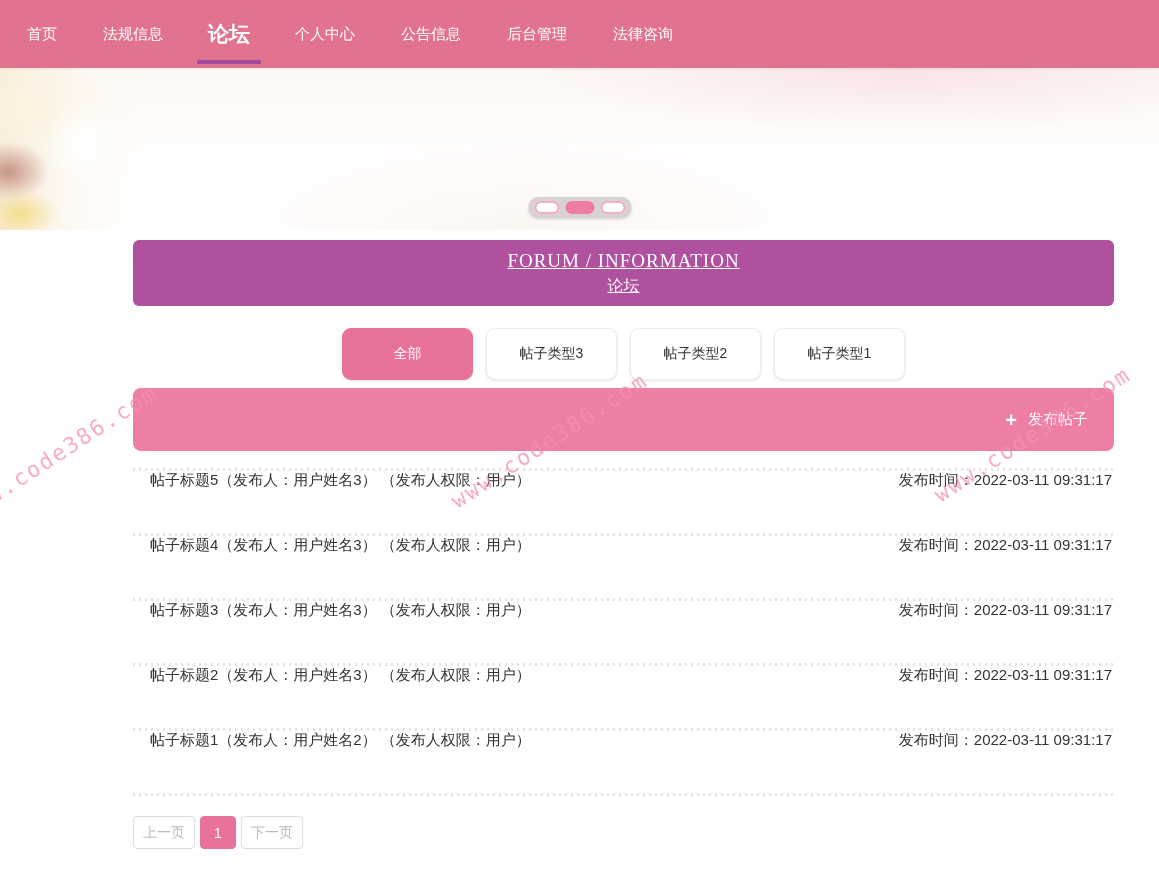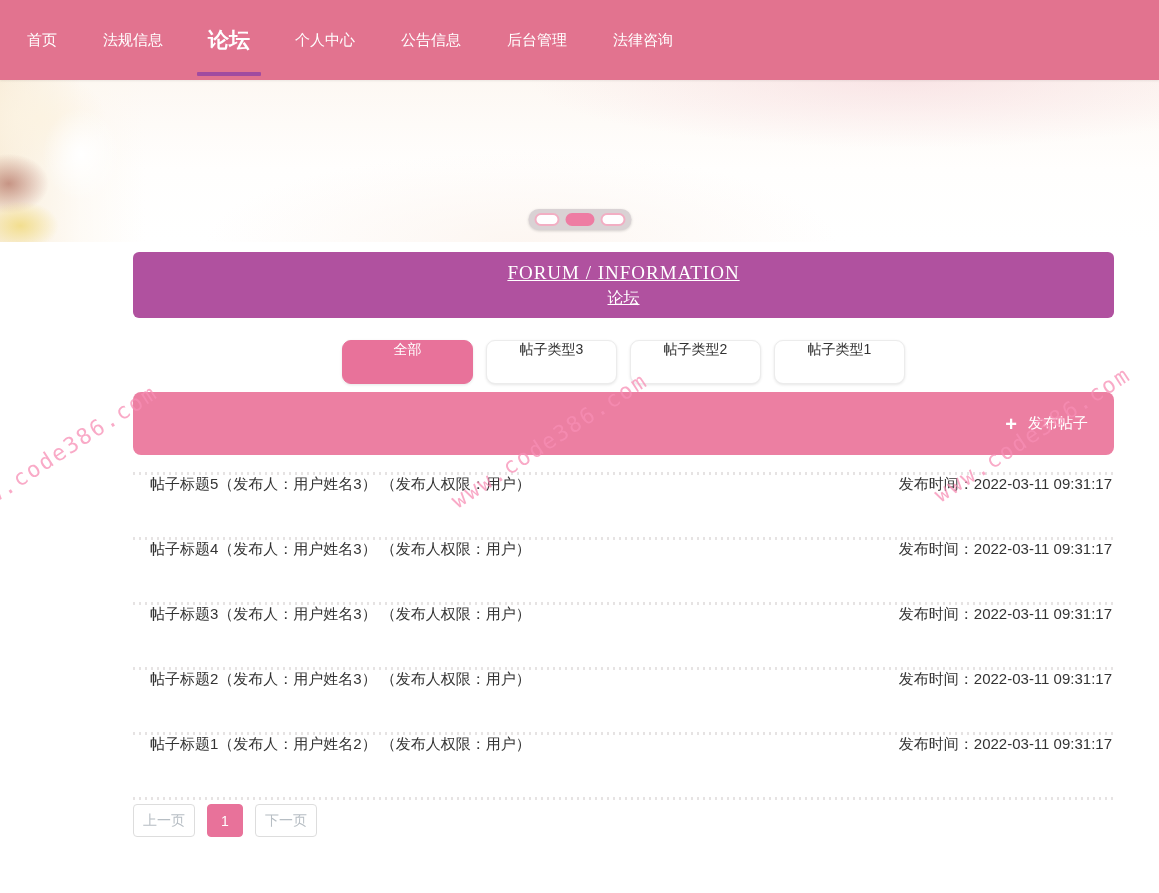--- a/index.html
+++ b/index.html
@@ -1,20 +1,20 @@
 <!DOCTYPE html>
 <html><head>
 <meta charset="utf-8">
 <style>
   * { margin:0; padding:0; box-sizing:border-box; }
   html,body { width:1159px; height:893px; background:#ffffff; font-family:"Liberation Sans", sans-serif; }
   .page { position:relative; width:1159px; height:893px; overflow:hidden; background:#fff; }
 
   
-  .nav { height:80px; background:#e2738f; display:flex; align-items:center; padding-left:4px;
+  .nav { height:68px; background:#e2738f; display:flex; align-items:center; padding-left:4px;
          box-shadow:0 1px 2px rgba(0,0,0,.08); position:relative; z-index:2; }
   .nav-item { position:relative; height:100%; display:flex; align-items:center; padding:0 23px;
               color:#ffffff; font-size:15px; cursor:pointer; }
   .nav-item.active { font-size:21px; font-weight:bold; padding:0 22px; }
   .tab-underline { position:absolute; left:50%; transform:translateX(-50%); bottom:4px;
                    width:64px; height:4px; background:#a14ba0; border-radius:1px; }
 
   
   .hero { position:relative; height:162px;
     background:
@@ -36,38 +36,38 @@
 
   
   .container { width:981px; margin-left:133px; position:relative; }
 
   .section-header { height:66px; margin-top:10px; background:#b0519f; border-radius:6px;
                     color:#fff; display:flex; flex-direction:column; align-items:center; justify-content:center;text-decoration:underline; }
   .sh-en { font-family:"Liberation Serif", serif; font-size:19px; letter-spacing:1px; }
   .sh-zh { font-size:16px; margin-top:4px; }
 
   .filters { display:flex; justify-content:center; gap:13px; margin-top:22px; }
-  .filter-btn { min-width:131px; height:44px; border-radius:9px; background:#fff; border:1px solid #ececec;
+  .filter-btn { min-width:131px; height:52px; border-radius:9px; background:#fff; border:1px solid #ececec;
                 box-shadow:0 1px 3px rgba(0,0,0,.10); font-size:14px; color:#333; display:flex;
-                align-items:flex-start; justify-content:center; cursor:pointer; }
+                align-items:center; justify-content:center; cursor:pointer; }
   .filter-btn.active { background:#e8729a; border-color:#e8729a; color:#fff; }
 
   .publish-bar { height:63px; margin-top:8px; background:#ec7fa2; border-radius:8px;
                  display:flex; align-items:center; justify-content:flex-end; padding-right:26px; }
   .publish-btn { color:#fff; font-size:15px; display:flex; align-items:center; gap:11px; cursor:pointer; }
   .plus-icon { font-size:20px; font-weight:bold; line-height:1; }
 
   .post-list { margin-top:17px; }
   .dashed-sep { height:3px; background:repeating-linear-gradient(90deg,#e6e3e3 0 2px, transparent 2px 6px); }
   .post-row { height:62px; display:flex; align-items:flex-start; justify-content:space-between;
               padding:0 2px 0 17px; cursor:pointer; }
   .post-title { font-size:15px; color:#333; }
   .post-time { font-size:15px; color:#333; }
 
-  .pagination { display:flex; gap:12px; margin-top:4px; padding-bottom:40px; }
+  .pagination { display:flex; gap:5px; margin-top:20px; padding-bottom:40px; }
   .page-btn { min-width:62px; height:33px; background:#fff; border:1px solid #dddddd; border-radius:4px;
               color:#b7bec4; font-size:14px; display:flex; align-items:center; justify-content:center; cursor:pointer; }
   .page-btn.current { min-width:36px; background:#e8729a; border-color:#e8729a; color:#fff; }
 
   
   .watermark { position:absolute; z-index:9; pointer-events:none; white-space:nowrap;
                font-family:"DejaVu Sans Mono", monospace; font-size:22px; letter-spacing:2px;
                color:rgba(247,142,180,.75); transform:rotate(-33deg); }
   .wm1 { left:-55px; top:440px; }
   .wm2 { left:435px; top:428px; }

